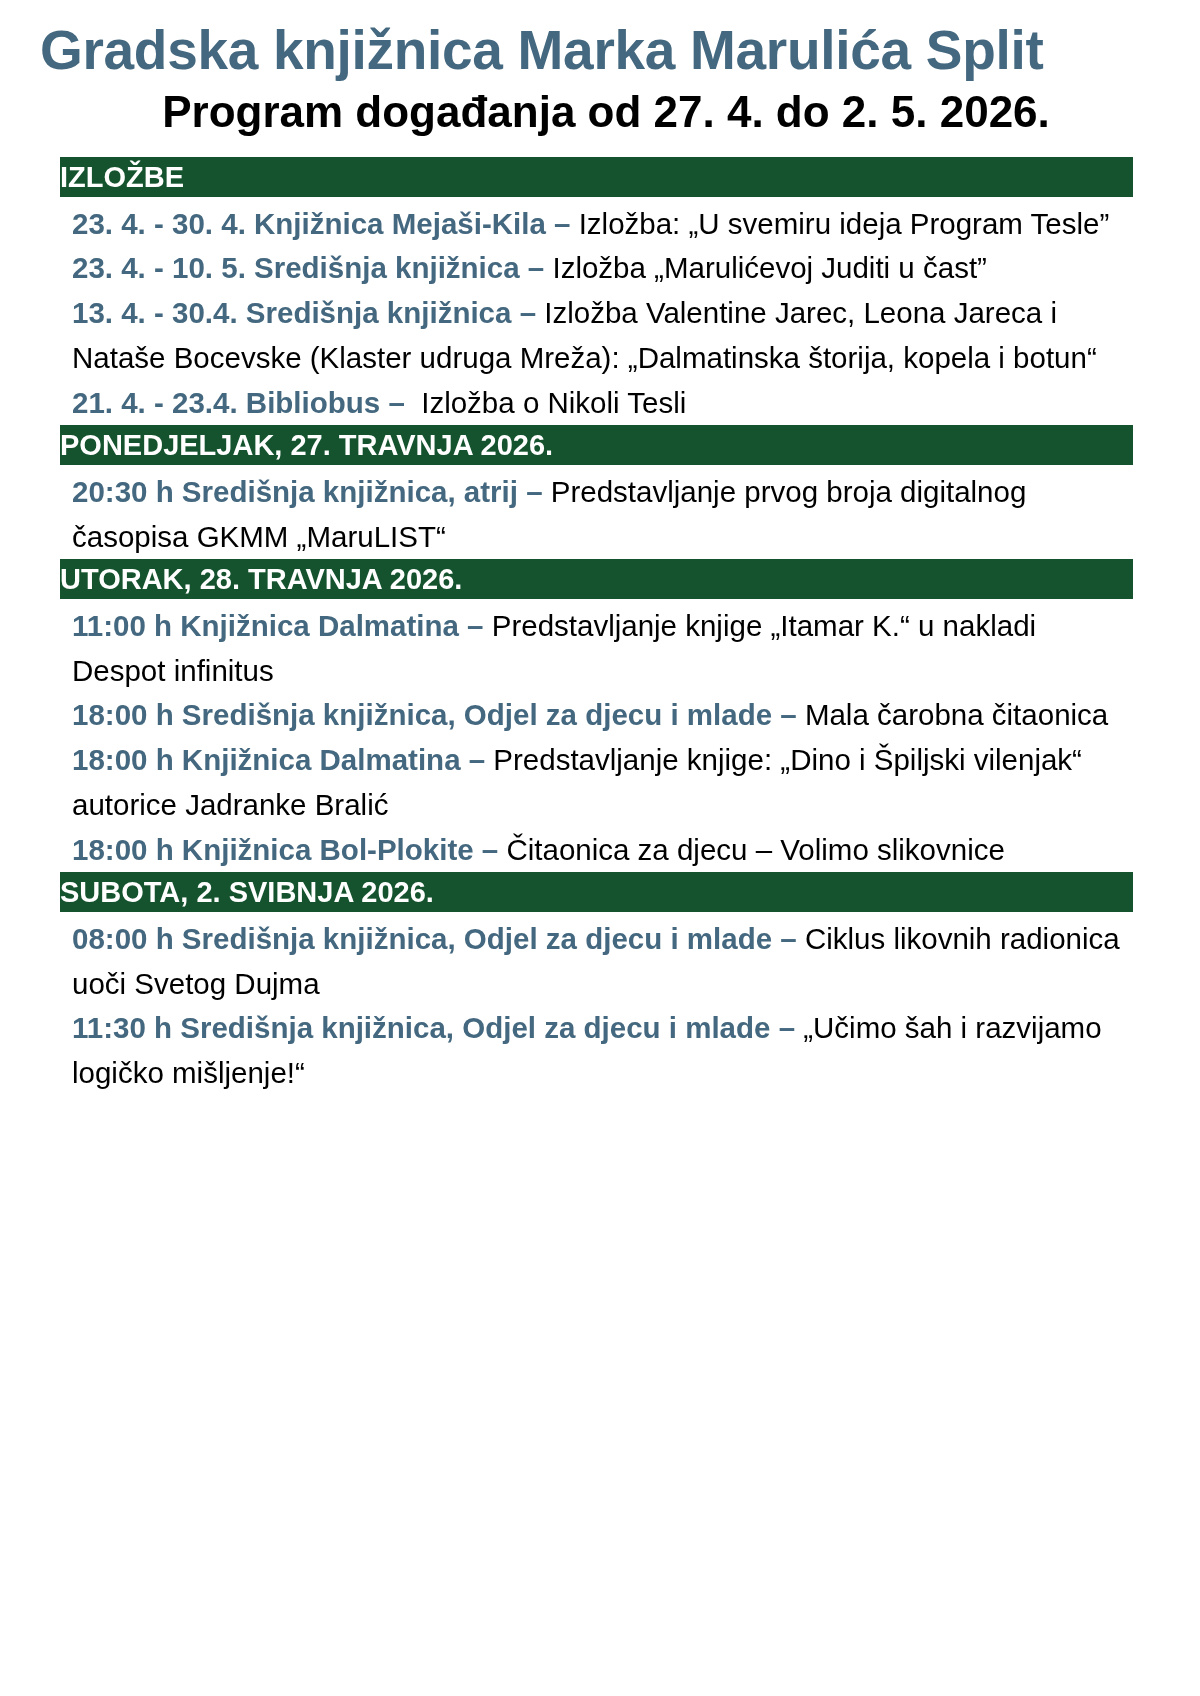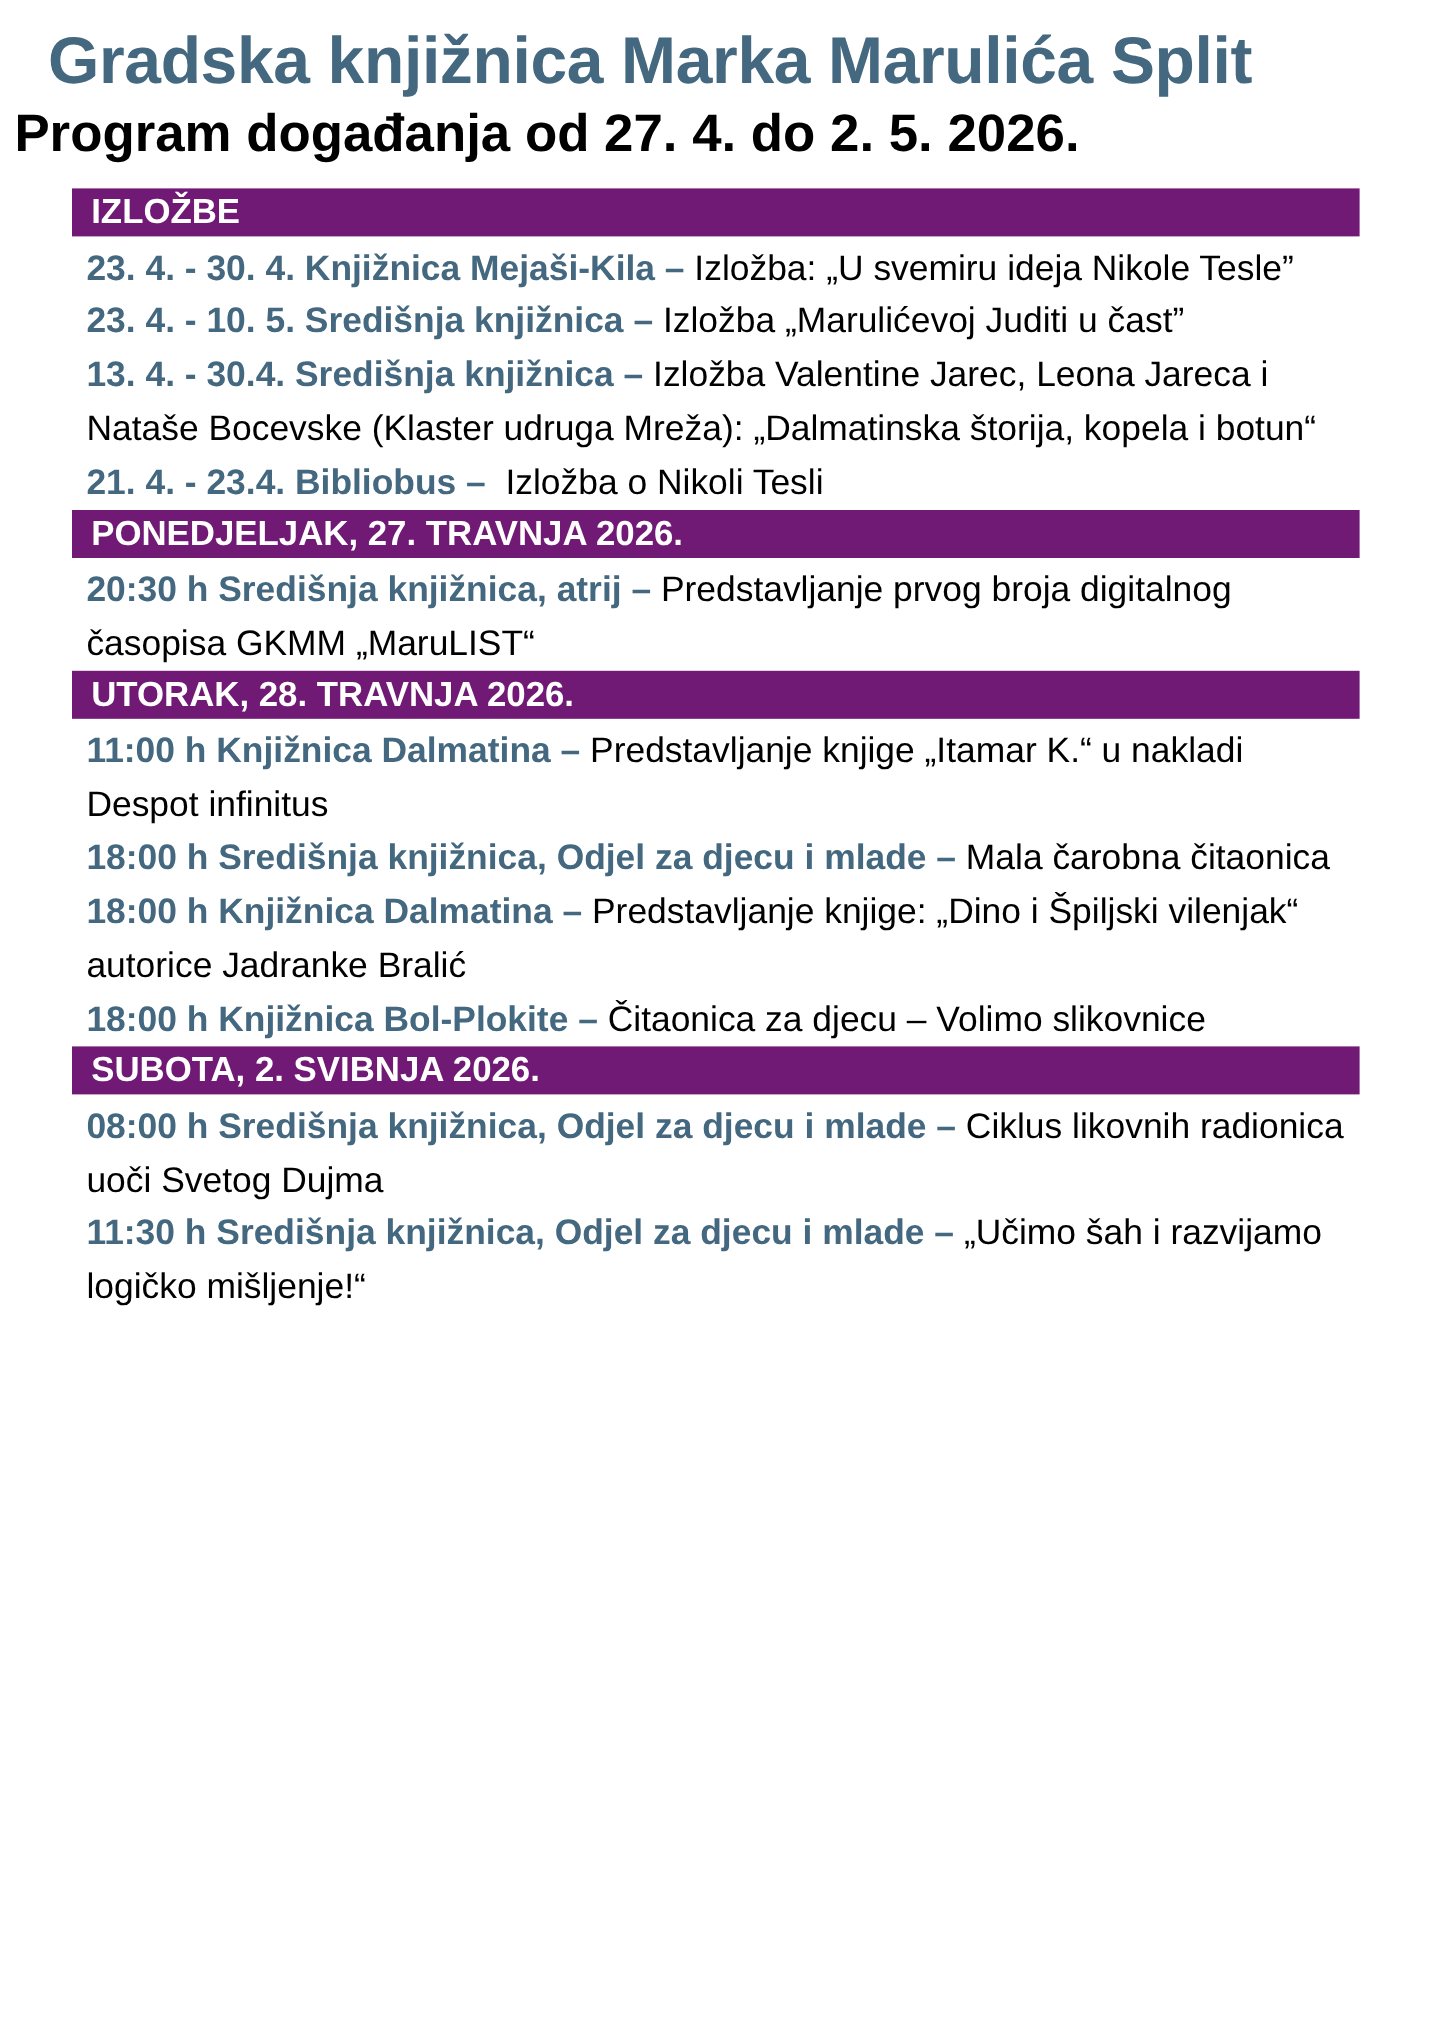--- a/index.html
+++ b/index.html
@@ -1,42 +1,42 @@
 <!DOCTYPE html>
 <html><head>
 <meta charset="utf-8">
 <style>
   html, body { margin:0; padding:0; background:#ffffff; }
   body { width:1200px; height:1696px; position:relative; overflow:hidden;
          font-family:"Liberation Sans", sans-serif; }
   .title { position:absolute; left:0; width:1200px; top:14px; text-align:left;
            font-weight:bold; font-size:55px; line-height:72px; color:#44687f;
            padding-left:40px; box-sizing:border-box; letter-spacing:-0.3px; }
-  .subtitle { position:absolute; left:0; width:1200px; top:84px; text-align:left;
+  .subtitle { position:absolute; left:0; width:1200px; top:84px; text-align:center;
               font-weight:bold; font-size:44px; line-height:56px; color:#000;
               padding-left:12px; box-sizing:border-box; }
   .content { position:absolute; left:60px; top:157px; width:1073px; }
-  .section-bar { background:#701a75; color:#ffffff; font-weight:bold;
-                 font-size:29px; height:40px; line-height:40px; padding-left:16px;
+  .section-bar { background:#14532d; color:#ffffff; font-weight:bold;
+                 font-size:29px; height:40px; line-height:40px; padding-left:0;
                  margin-bottom:4.7px; white-space:nowrap; }
   .entry { font-size:29.5px; line-height:44.7px; padding-left:12px; color:#000;
            padding-right:0; }
   .entry .lead { color:#44687f; font-weight:bold; }
   .section-bar + .entry { }
 </style>
 </head>
 <body>
 
 <div class="title">Gradska knjižnica Marka Marulića Split</div>
 <div class="subtitle">Program događanja od 27. 4. do 2. 5. 2026.</div>
 
 <div class="content">
 
   <div class="section-bar">IZLOŽBE</div>
-  <div class="entry"><span class="lead">23. 4. - 30. 4. Knjižnica Mejaši-Kila – </span><span>Izložba: „U svemiru ideja Nikole Tesle”</span></div>
+  <div class="entry"><span class="lead">23. 4. - 30. 4. Knjižnica Mejaši-Kila – </span><span>Izložba: „U svemiru ideja Program Tesle”</span></div>
   <div class="entry"><span class="lead">23. 4. - 10. 5. Središnja knjižnica – </span><span>Izložba „Marulićevoj Juditi u čast”</span></div>
   <div class="entry"><span class="lead">13. 4. - 30.4. Središnja knjižnica – </span><span>Izložba Valentine Jarec, Leona Jareca i Nataše Bocevske (Klaster udruga Mreža): „Dalmatinska štorija, kopela i botun“</span></div>
   <div class="entry"><span class="lead">21. 4. - 23.4. Bibliobus – </span><span style="white-space:pre"> Izložba o Nikoli Tesli</span></div>
 
   <div class="section-bar">PONEDJELJAK, 27. TRAVNJA 2026.</div>
   <div class="entry"><span class="lead">20:30 h Središnja knjižnica, atrij – </span><span>Predstavljanje prvog broja digitalnog časopisa GKMM „MaruLIST“</span></div>
 
   <div class="section-bar">UTORAK, 28. TRAVNJA 2026.</div>
   <div class="entry"><span class="lead">11:00 h Knjižnica Dalmatina – </span><span>Predstavljanje knjige „Itamar K.“ u nakladi Despot infinitus</span></div>
   <div class="entry"><span class="lead">18:00 h Središnja knjižnica, Odjel za djecu i mlade – </span><span>Mala čarobna čitaonica</span></div>

